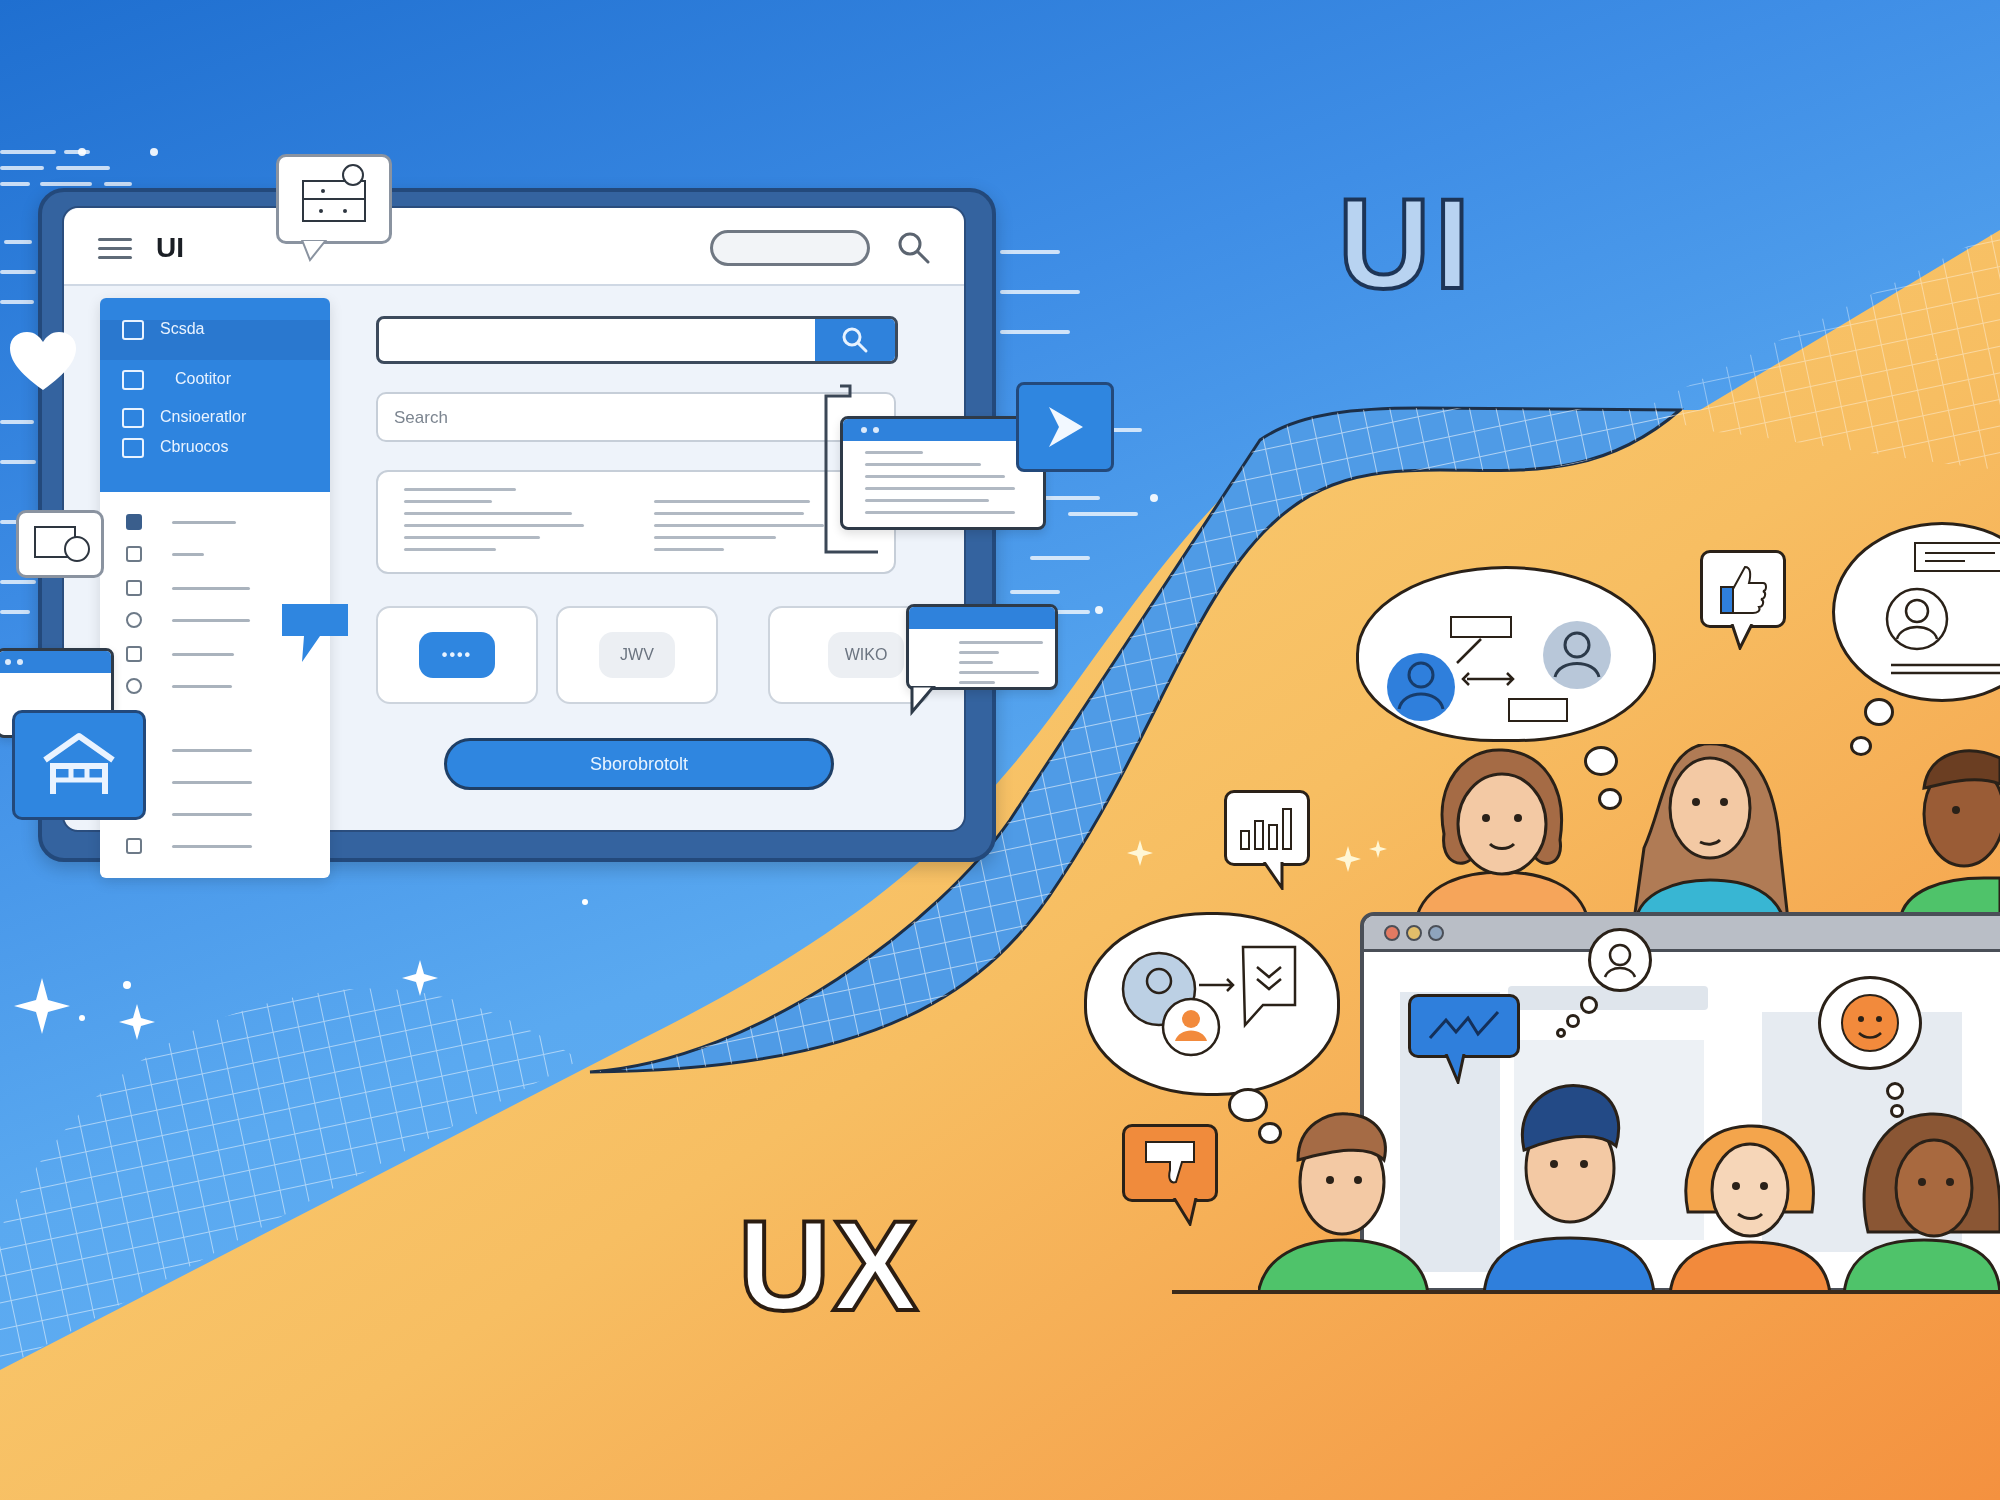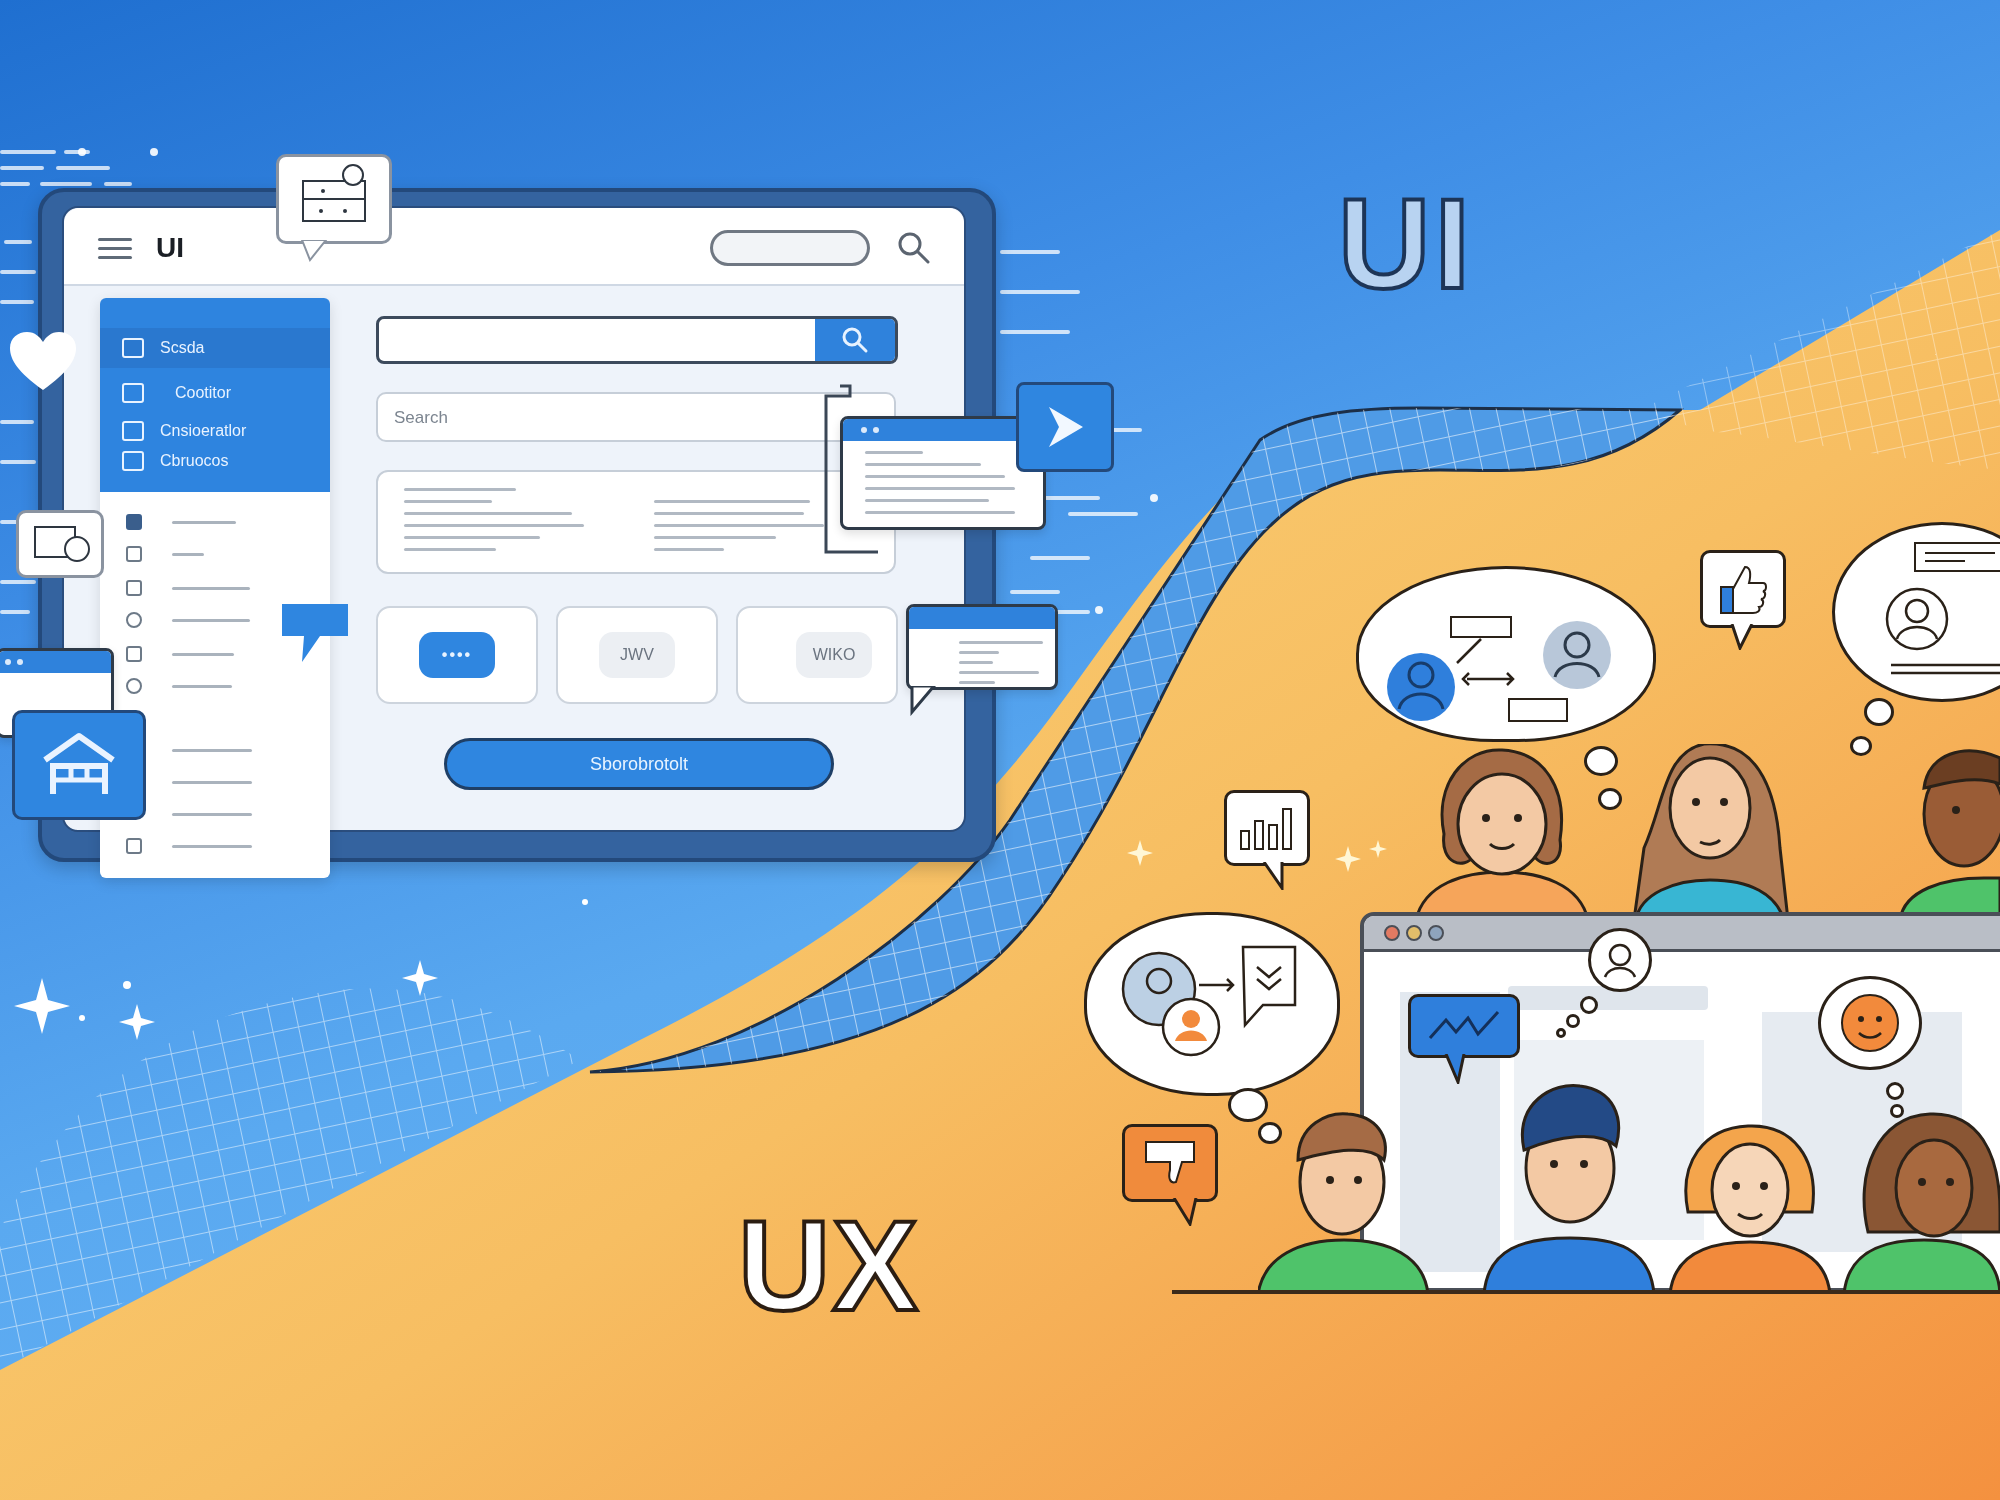--- a/index.html
+++ b/index.html
@@ -47,21 +47,21 @@
     
     .sidebar {
       left: 100px; top: 298px; width: 230px; height: 580px;
       background: #ffffff; border-radius: 6px;
       box-shadow: 0 4px 14px rgba(0,0,0,0.12);
     }
     .side-blue {
       position: absolute; left: 0; top: 0; width: 230px; height: 194px;
       background: #2e84df; border-radius: 6px 6px 0 0;
     }
-    .side-item { position: absolute; left: 22px; height: 30px; display: flex; align-items: center; color: #e9f3ff; font-size: 16px; margin-top: 8px; }
+    .side-item { position: absolute; left: 22px; height: 30px; display: flex; color: #e9f3ff; font-size: 16px; }
     .side-item .ic { width: 22px; height: 20px; margin-right: 16px; border: 2px solid #e9f3ff; border-radius: 3px; }
     .side-item.active-row { left: 0; width: 230px; padding-left: 22px; background: #2a78cf; }
     .side-plain { position: absolute; left: 26px; height: 20px; display: flex; align-items: center; }
     .side-plain .ic { width: 16px; height: 16px; border: 2px solid #6d7a88; border-radius: 3px; margin-right: 30px; }
     .side-plain .ic.filled { background: #3a5e8c; border-color: #3a5e8c; }
     .side-plain .ln { height: 3px; background: #aab3bd; border-radius: 2px; }
 
     
     .search-bar {
       left: 376px; top: 316px; width: 522px; height: 48px;
@@ -314,21 +314,21 @@
 <svg class="abs" style="left:820px;top:382px;width:60px;height:180px;" viewBox="0 0 60 180">
   <path d="M20 4 H30 V14 H6 V170 H58" fill="none" stroke="#3b4756" stroke-width="3"></path>
 </svg>
 
 <div class="abs tile" style="left:376px;">
   <div class="chip blue">••••</div>
 </div>
 <div class="abs tile" style="left:556px;">
   <div class="chip">JWV</div>
 </div>
-<div class="abs tile" style="left:736px;padding-left:34px;">
+<div class="abs tile" style="left:768px;padding-left:34px;">
   <div class="chip">WIKO</div>
 </div>
 
 <div class="abs primary-btn">Sborobrotolt</div>
 
 <div class="abs" style="left:276px;top:154px;width:116px;height:90px;background:#fff;border:3px solid #8a93a0;border-radius:10px;">
   <svg width="110" height="84" viewBox="0 0 110 84">
     <rect x="24" y="24" width="62" height="40" fill="none" stroke="#2e3640" stroke-width="2"></rect>
     <line x1="24" y1="42" x2="86" y2="42" stroke="#2e3640" stroke-width="2"></line>
     <circle cx="74" cy="18" r="10" fill="#fff" stroke="#2e3640" stroke-width="2"></circle>

